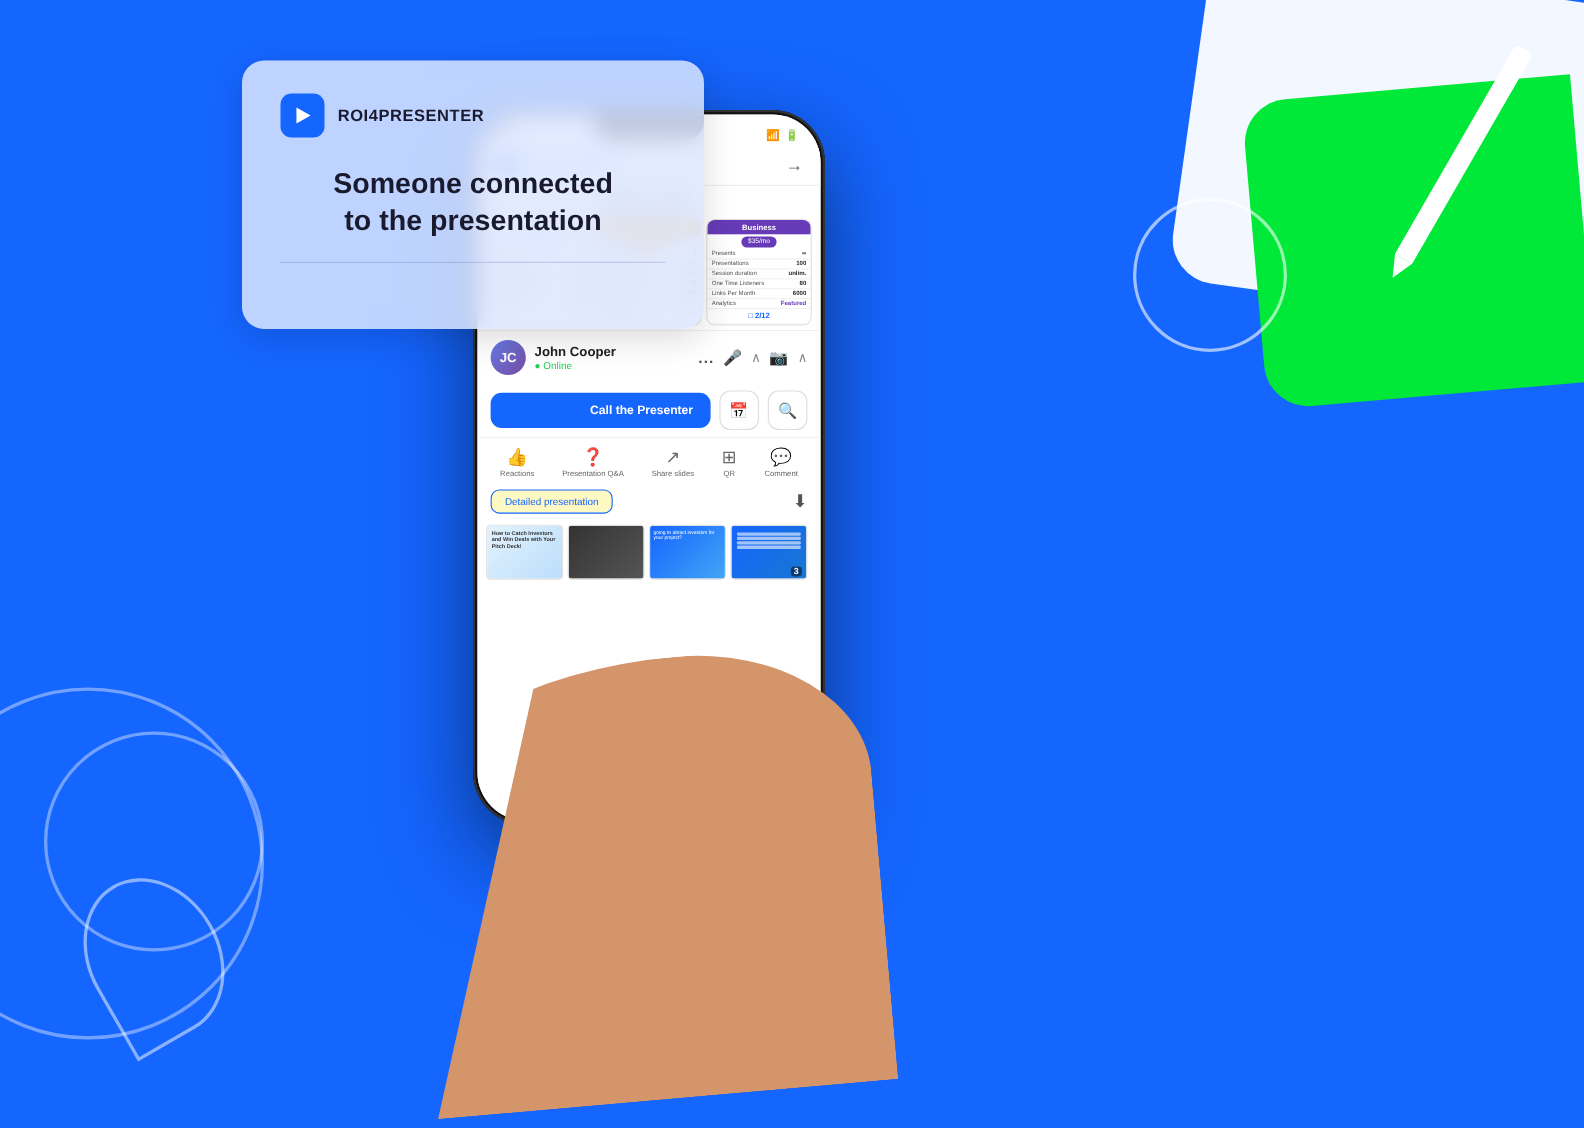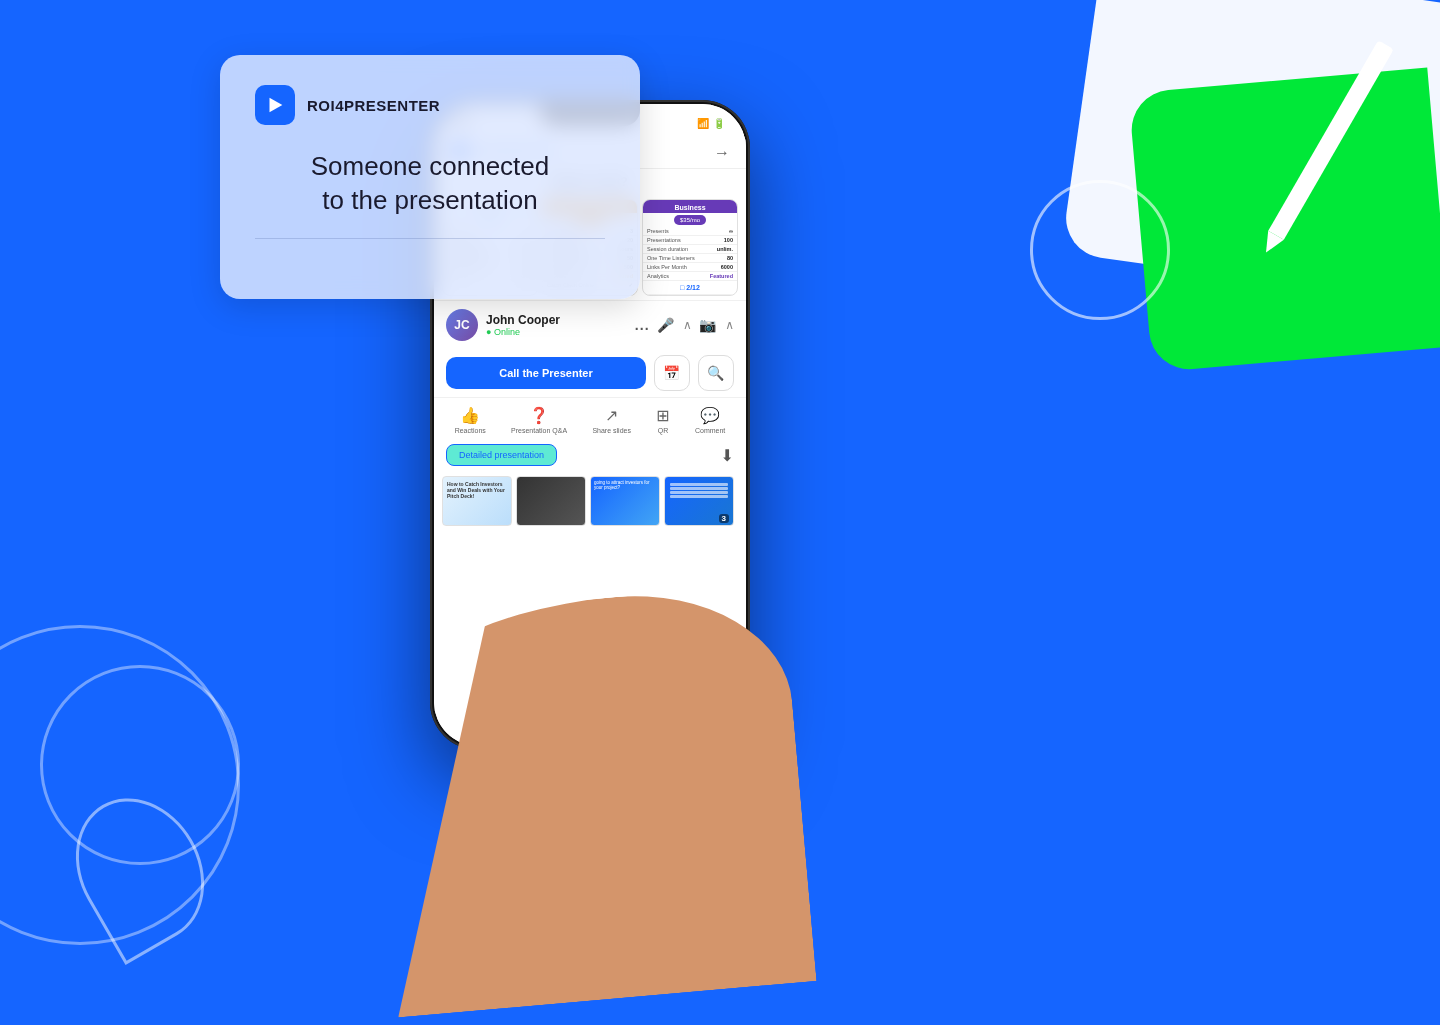--- a/index.html
+++ b/index.html
@@ -134,21 +134,21 @@
 
     .card-logo-text {
       font-size: 15px;
       font-weight: 700;
       color: #1a1a2e;
       letter-spacing: 0.5px;
     }
 
     .card-title {
       font-size: 26px;
-      font-weight: 400;
+      font-weight: 700;
       color: #1a1a2e;
       text-align: center;
       line-height: 1.3;
       margin-bottom: 20px;
     }
 
     .card-divider {
       height: 1px;
       background: rgba(100,120,180,0.3);
       margin-bottom: 25px;
@@ -423,21 +423,21 @@
 
     .call-btn {
       flex: 1;
       background: #1565FF;
       color: white;
       border: none;
       border-radius: 10px;
       padding: 10px 16px;
       font-size: 11px;
       font-weight: 700;
-      text-align: center;
+      text-align: right;
       cursor: pointer;
     }
 
     .icon-btn {
       width: 36px;
       height: 36px;
       border: 1.5px solid #ddd;
       border-radius: 10px;
       display: flex;
       align-items: center;
@@ -476,21 +476,21 @@
       align-items: center;
       justify-content: space-between;
     }
 
     .detail-btn {
       border: 1.5px solid #1565FF;
       border-radius: 8px;
       padding: 5px 12px;
       font-size: 9px;
       color: #1565FF;
-      background: #5eead4;
+      background: #fef9c3;
       cursor: pointer;
     }
 
     .download-icon {
       font-size: 16px;
       color: #555;
     }
 
     
     .slides-row {

